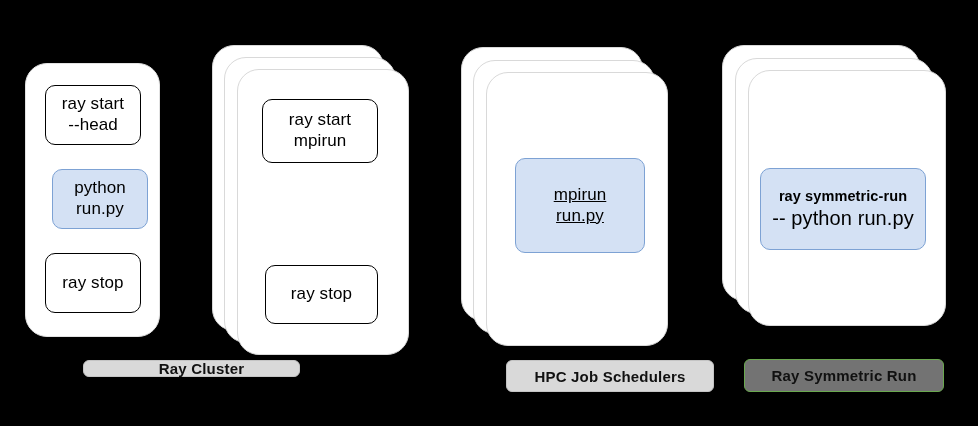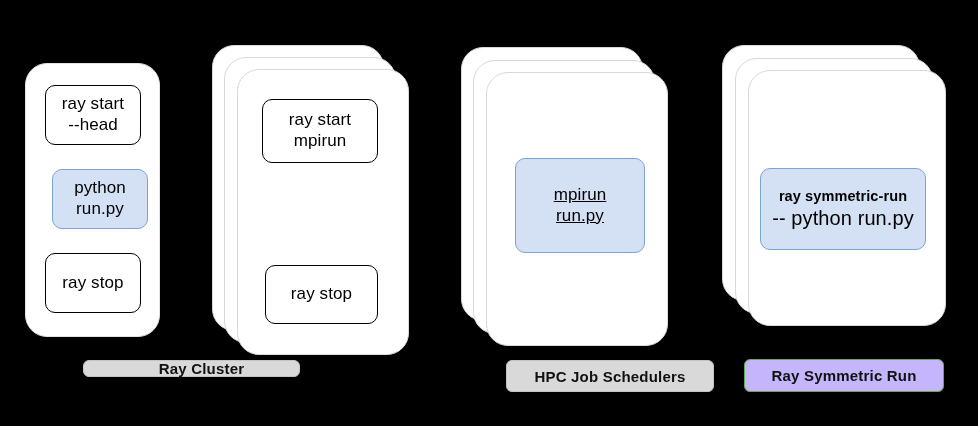--- a/index.html
+++ b/index.html
@@ -73,21 +73,21 @@
     justify-content: center;
     border-radius: 6px;
     font-weight: bold;
     font-size: 15px;
     letter-spacing: 0.2px;
     background: #d9d9d9;
     border: 1px solid #c4c4c4;
     color: #111111;
   }
   .grouplabel.green {
-    background: #c4b5fd;
+    background: #737373;
     border: 1.6px solid #6aa84f;
   }
 </style>
 </head>
 <body>
 
 <div id="canvas">
 
   <div class="card solo" style="left:25px; top:63px; width:135px; height:274px;"></div>
 

